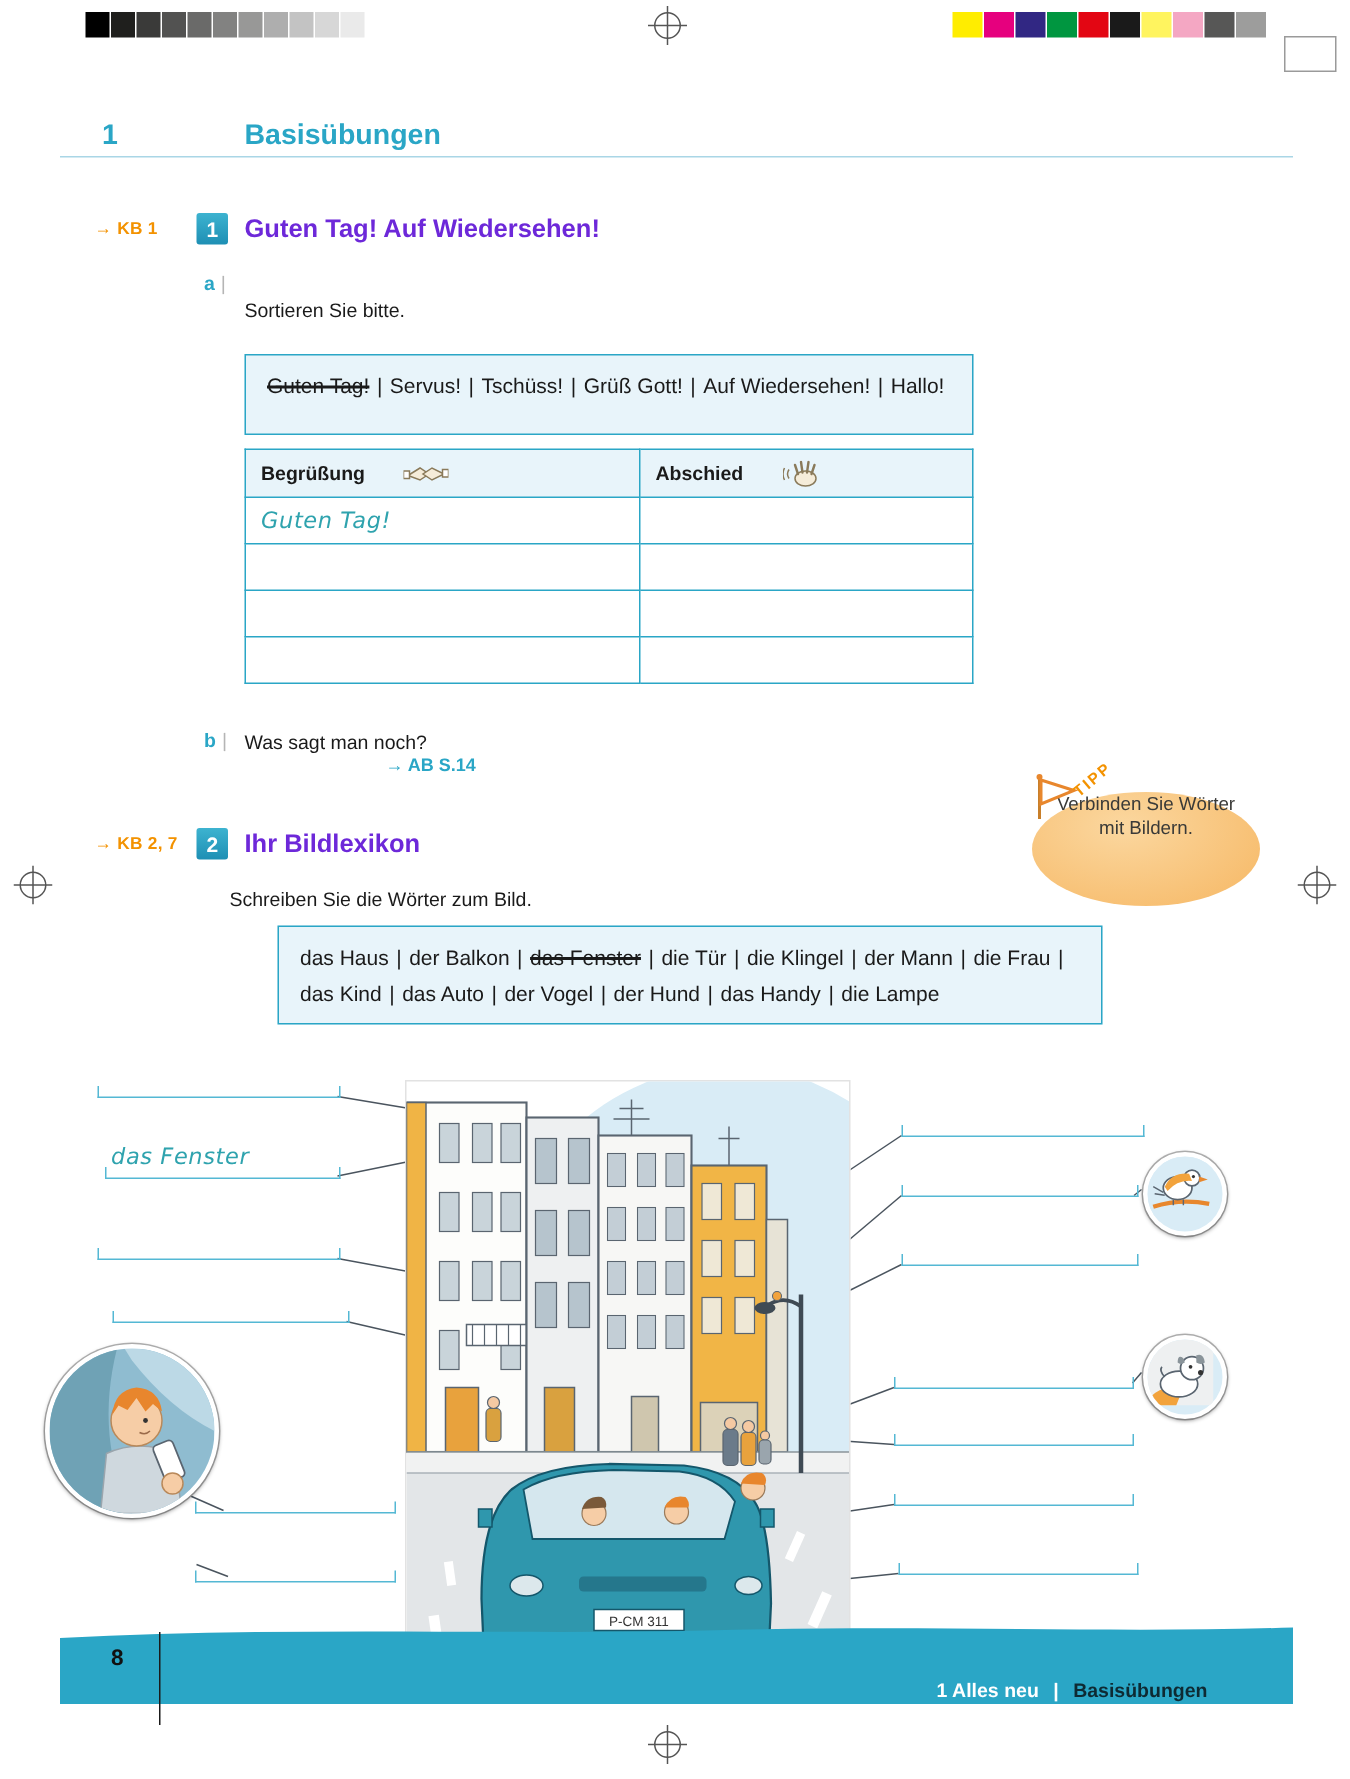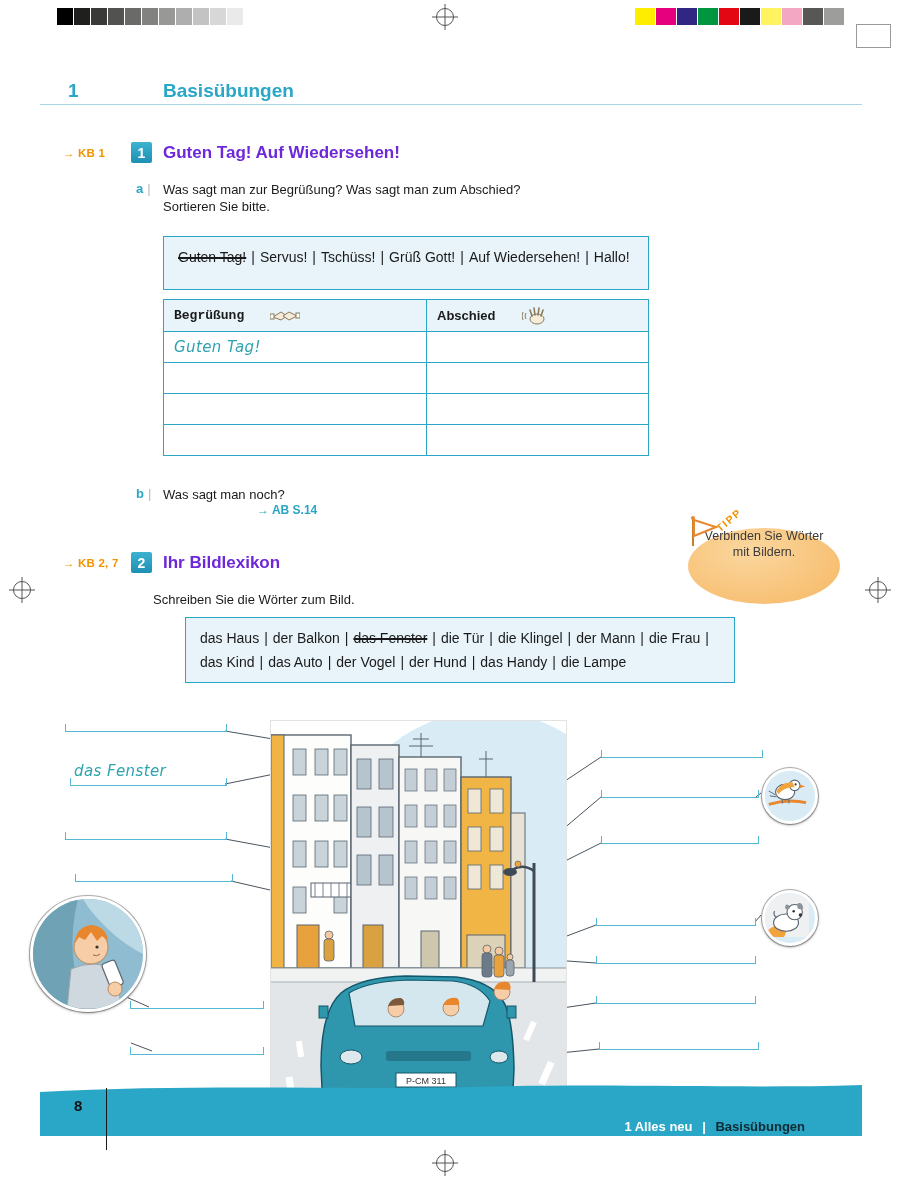--- a/index.html
+++ b/index.html
@@ -110,31 +110,30 @@
 
   <div class="abs chapter-head" style="left:68px;top:80px;">1</div>
   <div class="abs chapter-head" style="left:163px;top:80px;">Basisübungen</div>
   <div class="abs head-rule" style="left:40px;top:104px;width:822px;"></div>
 
   <div class="abs kb" style="left:63px;top:147px;"><span>→</span> <span>KB 1</span></div>
   <div class="abs num-square" style="left:131px;top:142px;">1</div>
   <div class="abs ex-title" style="left:163px;top:143px;">Guten Tag! Auf Wiedersehen!</div>
 
   <div class="abs part-label" style="left:136px;top:181px;"><span>a</span><span class="pipe">|</span></div>
-  <div class="abs instr" style="left:163px;top:181px;">Was sagt man zur Begrüßung? Was sagt man zum Abschied?</div>
   <div class="abs instr" style="left:163px;top:198px;">Sortieren Sie bitte.</div>
 
   <div class="abs wordbox" style="left:163px;top:236px;width:470px;height:40px;padding:8px 0 4px 14px;">
       <div class="wb-line"><span class="struck">Guten Tag!</span><span class="sep">|</span><span>Servus!</span><span class="sep">|</span><span>Tschüss!</span><span class="sep">|</span><span>Grüß Gott!</span><span class="sep">|</span><span>Auf Wiedersehen!</span><span class="sep">|</span><span>Hallo!</span></div>
     </div>
 
   <table class="sorttable abs" style="left:163px;top:299px;width:486px;">
     <thead>
       <tr>
-        <th style="width:242px;font-family:Liberation Mono, monospace;">
+        <th style="width:242px;">
           <span class="th-inner">
               <span>Begrüßung</span>
             <svg width="30" height="16" viewBox="0 0 30 16">
               <path d="M3,9 L11,4 L17,8 L11,12 Z" fill="#f5ecd9" stroke="#8a7a5a" stroke-width="1"></path>
               <path d="M27,8 L19,4 L13,8 L19,12 Z" fill="#f5ecd9" stroke="#8a7a5a" stroke-width="1"></path>
               <rect x="0" y="6" width="4" height="5" fill="#fff" stroke="#8a7a5a" stroke-width="1"></rect>
               <rect x="26" y="5" width="4" height="5" fill="#fff" stroke="#8a7a5a" stroke-width="1"></rect>
             </svg>
           </span>
         </th>

